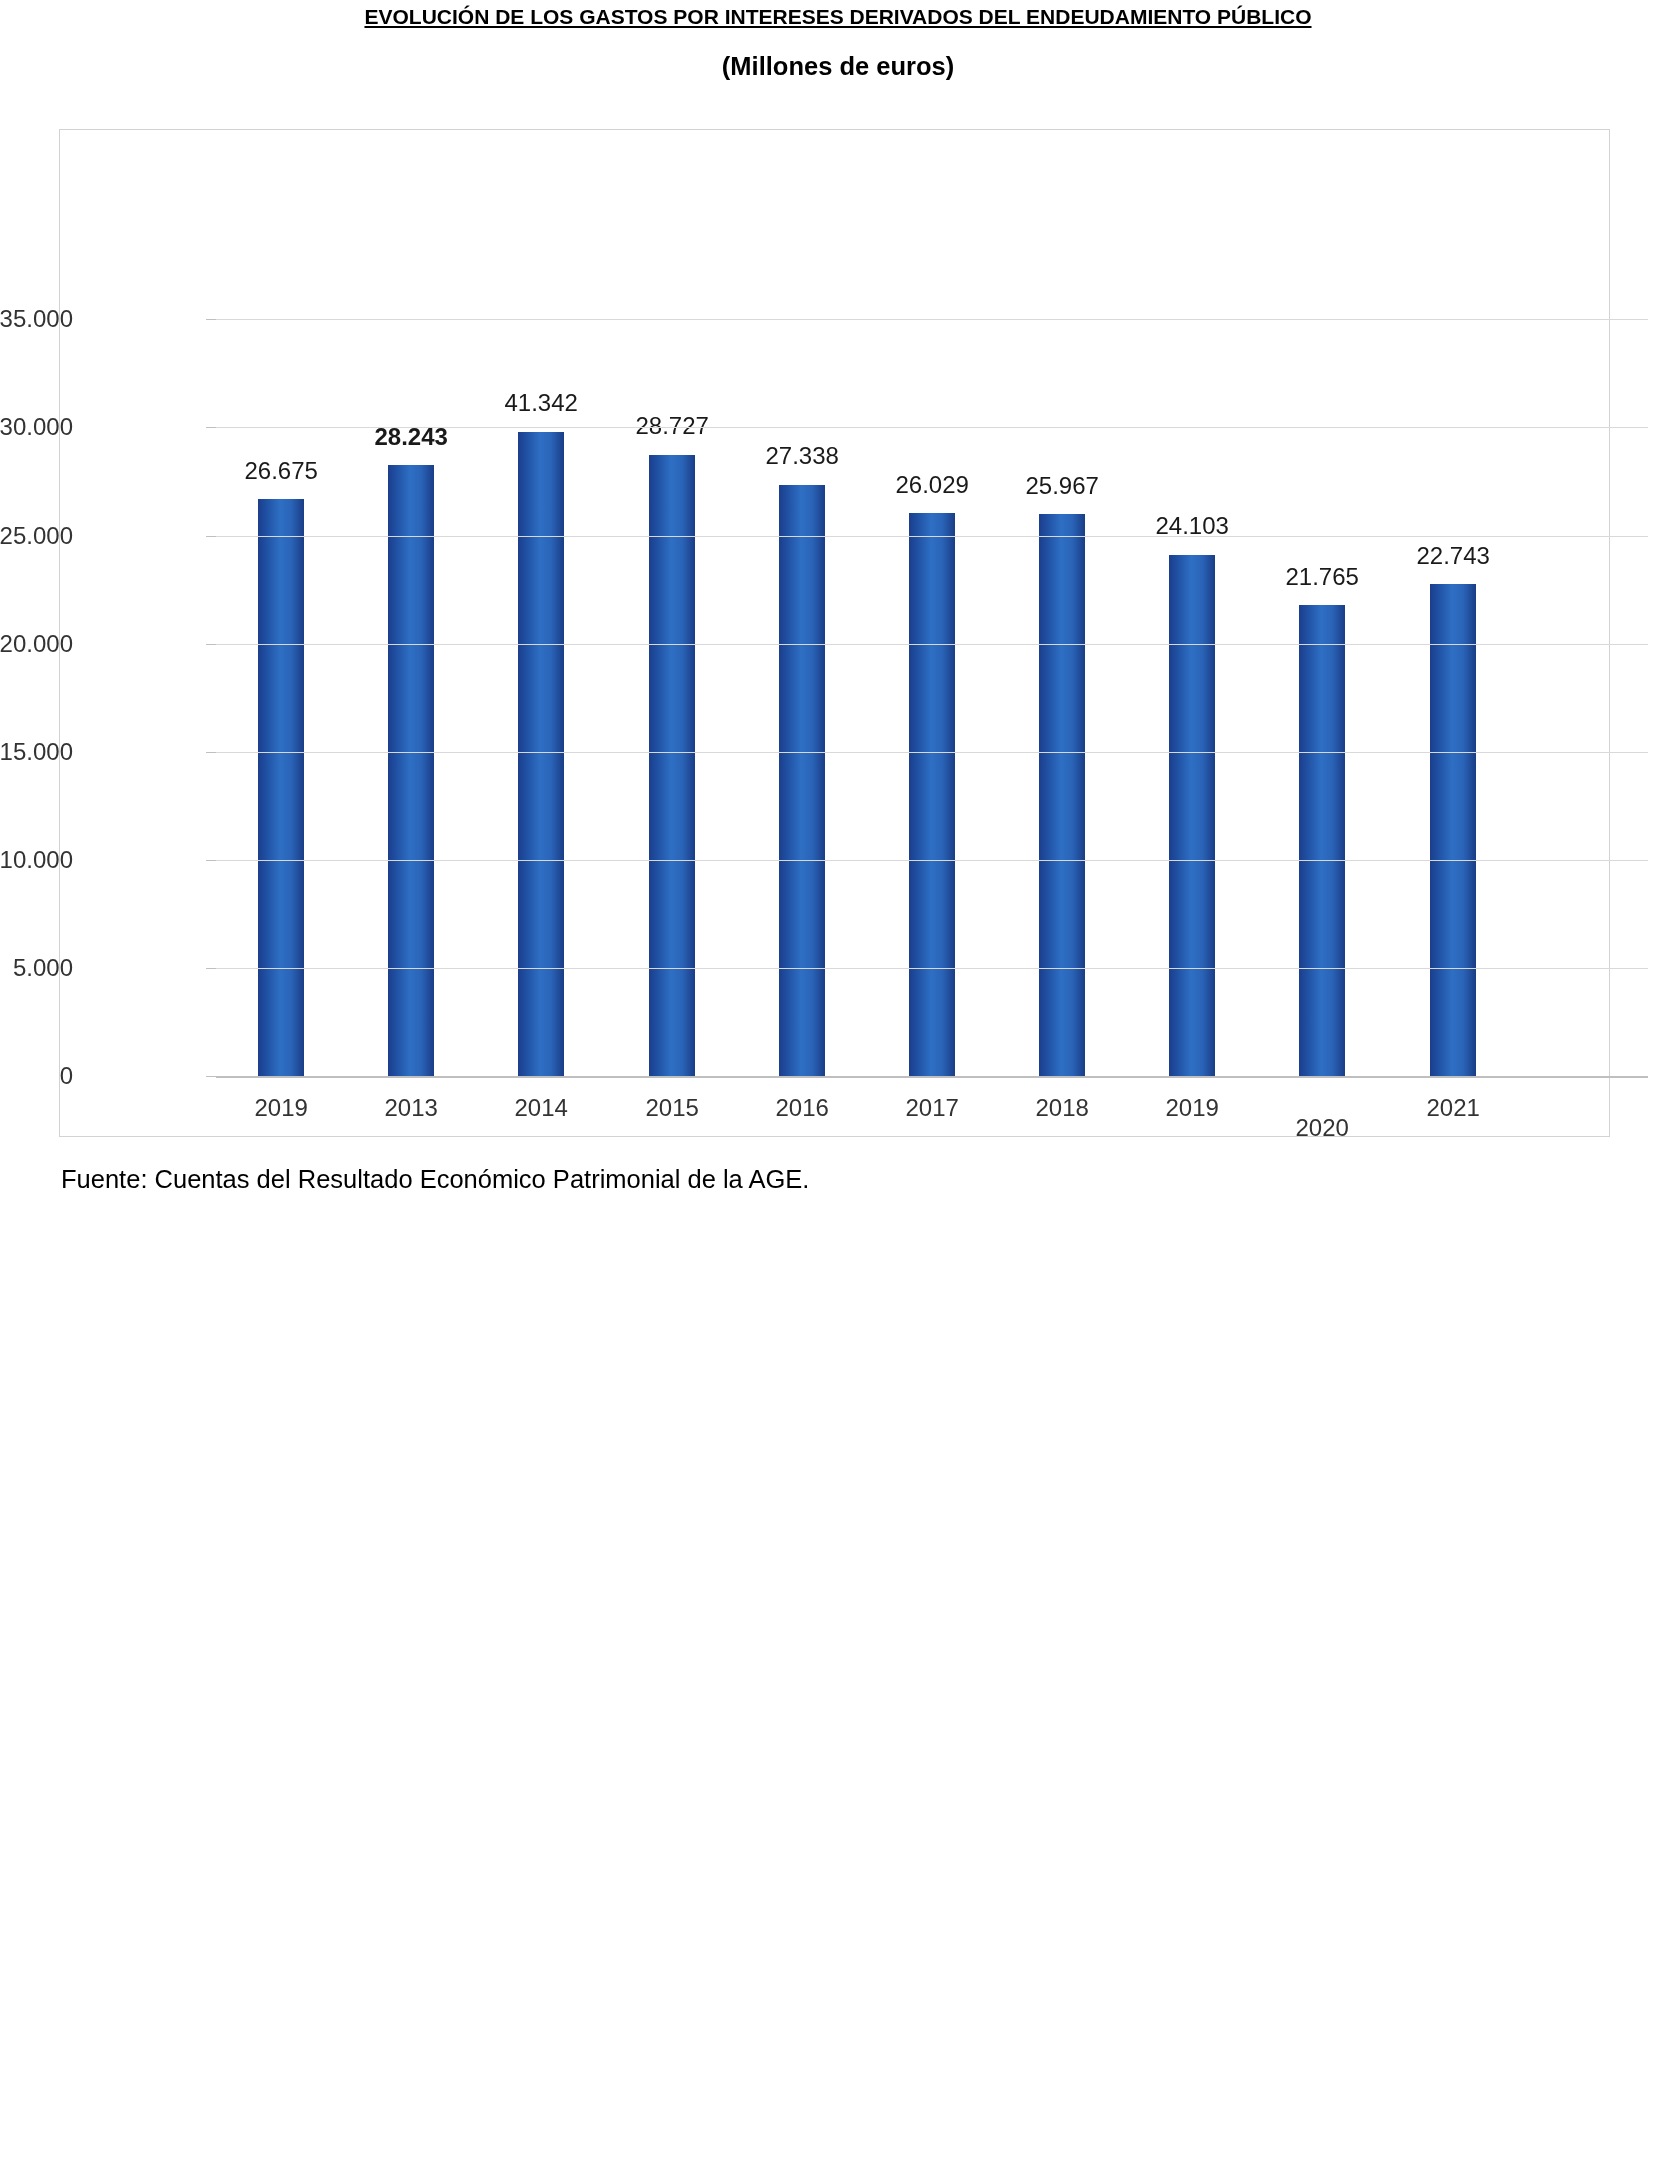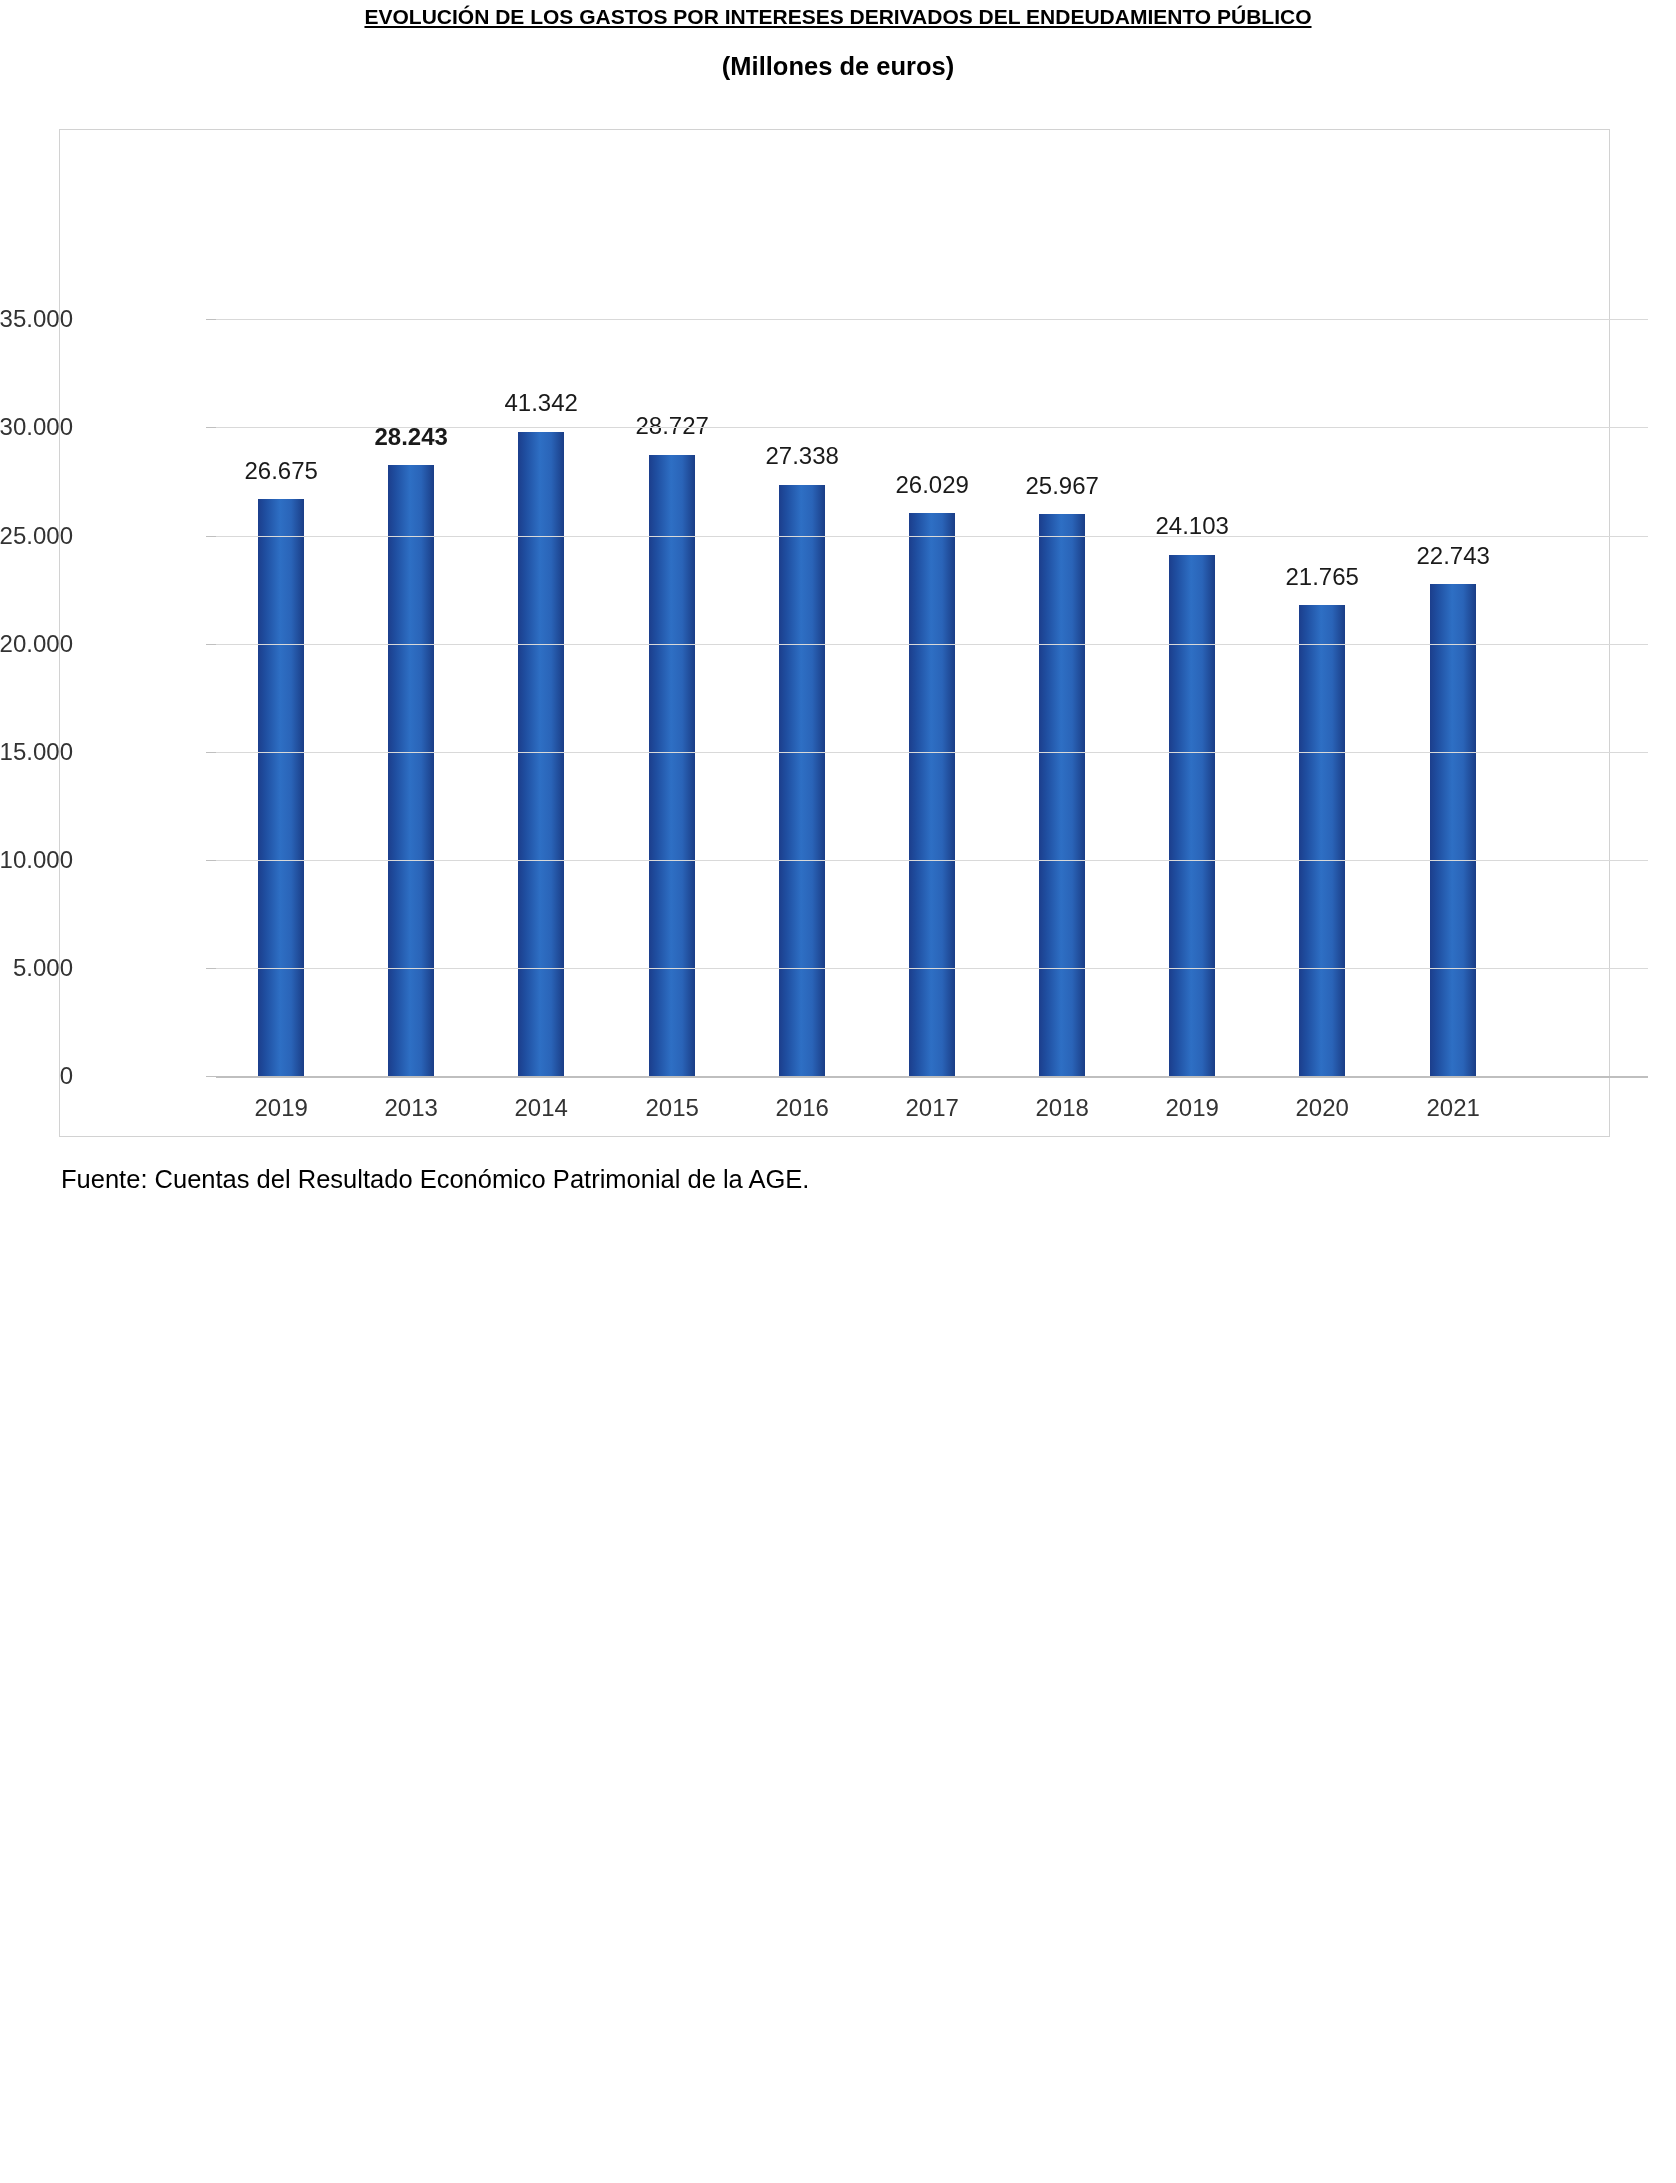--- a/index.html
+++ b/index.html
@@ -192,21 +192,21 @@
             <div class="x-label" style="top: 964px;">2018</div>
           </div>
           <div class="bar-slot" style="left: 911px; width: 130px;">
             <div class="bar" title="24.103" style="height: 521px; bottom: 60px;"></div>
             <div class="bar-value" style="top: 382px;">24.103</div>
             <div class="x-label" style="top: 964px;">2019</div>
           </div>
           <div class="bar-slot" style="left: 1041px; width: 130px;">
             <div class="bar" title="21.765" style="height: 471px; bottom: 60px;"></div>
             <div class="bar-value" style="top: 433px;">21.765</div>
-            <div class="x-label" style="top: 964px;">2020</div>
+            <div class="x-label" style="top: 984px;">2020</div>
           </div>
           <div class="bar-slot" style="left: 1172px; width: 130px;">
             <div class="bar" title="22.743" style="height: 492px; bottom: 60px;"></div>
             <div class="bar-value" style="top: 412px;">22.743</div>
             <div class="x-label" style="top: 964px;">2021</div>
           </div>
         </div>
     <div class="axis-zero" style="top: 946px;"></div>
         <div class="ytick-mark" style="top: 946px;"></div>
         <div class="ytick-label" style="top: 946px;">0</div>

